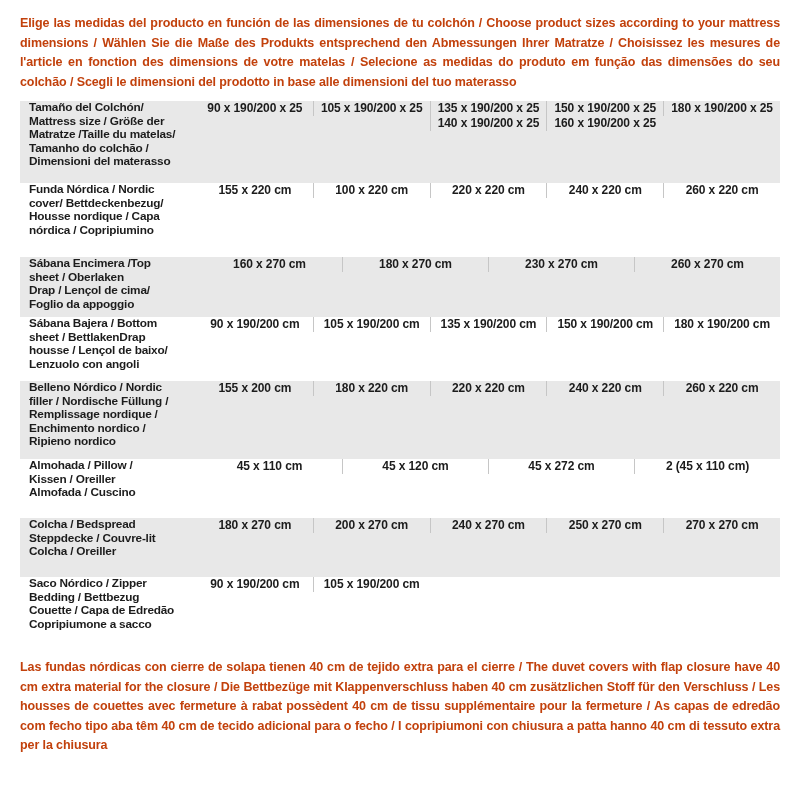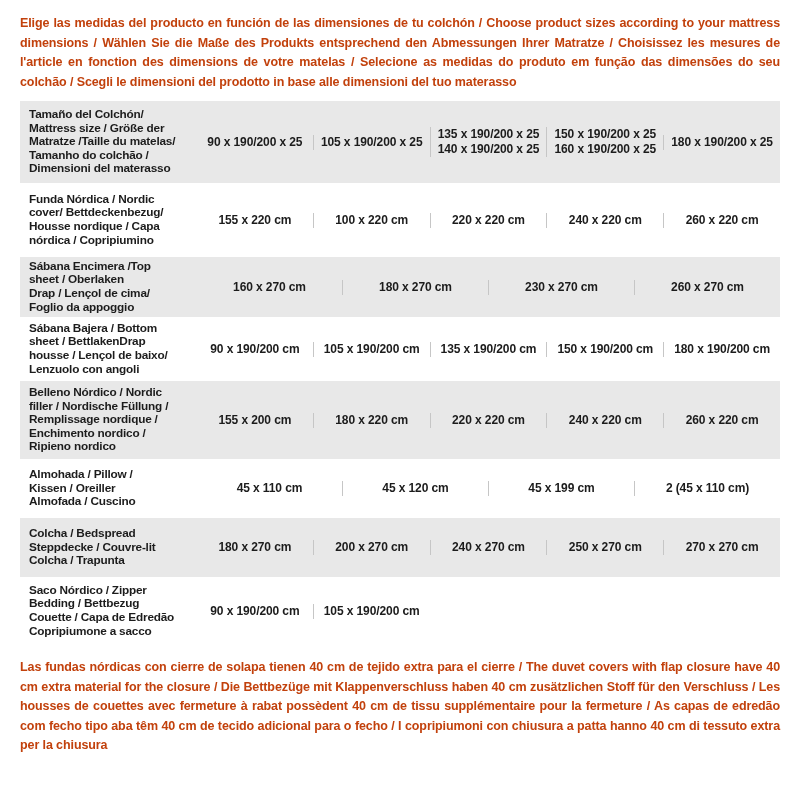--- a/index.html
+++ b/index.html
@@ -22,21 +22,21 @@
     color:#c2410c;
   }
   .intro{padding-top:14px;}
   .footnote{padding-top:13px;}
 
   .size-table{
     margin:9px 20px 0 20px;
   }
   .trow{
     display:flex;
-    align-items:center;
+    align-items:flex-start;
     background:#ffffff;
   }
   .trow.shaded{background:#e8e8e8;}
   .trow:nth-child(1){height:82px;}
   .trow:nth-child(2){height:74px;}
   .trow:nth-child(3){height:60px;}
   .trow:nth-child(4){height:64px;}
   .trow:nth-child(5){height:78px;}
   .trow:nth-child(6){height:59px;}
   .trow:nth-child(7){height:59px;}
@@ -200,31 +200,31 @@
           <div>Kissen / Oreiller</div>
           <div>Almofada / Cuscino</div>
         </div>
         <div class="tcell">
           <div>45 x 110 cm</div>
         </div>
         <div class="tcell">
           <div>45 x 120 cm</div>
         </div>
         <div class="tcell">
-          <div>45 x 199 cm</div>
+          <div>45 x 272 cm</div>
         </div>
         <div class="tcell">
           <div>2 (45 x 110 cm)</div>
         </div>
       </div>
       <div class="trow shaded">
         <div class="tlabel">
           <div>Colcha / Bedspread</div>
           <div>Steppdecke / Couvre-lit</div>
-          <div>Colcha / Trapunta</div>
+          <div>Colcha / Oreiller</div>
         </div>
         <div class="tcell">
           <div>180 x 270 cm</div>
         </div>
         <div class="tcell">
           <div>200 x 270 cm</div>
         </div>
         <div class="tcell">
           <div>240 x 270 cm</div>
         </div>

